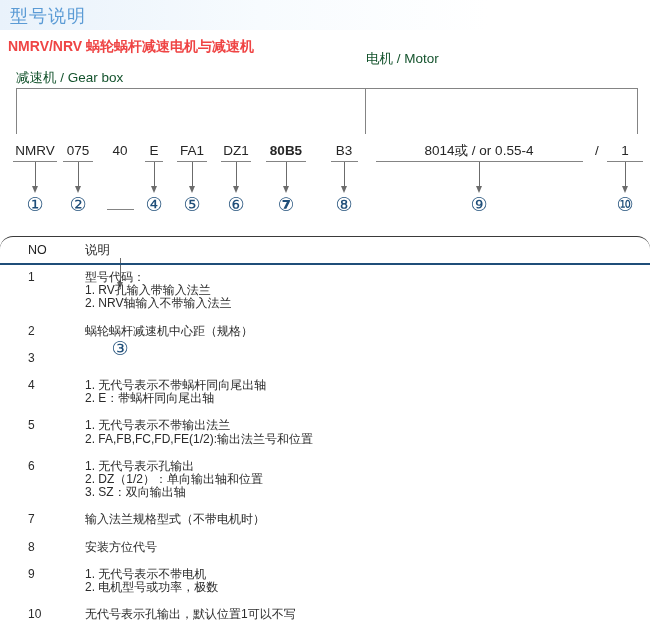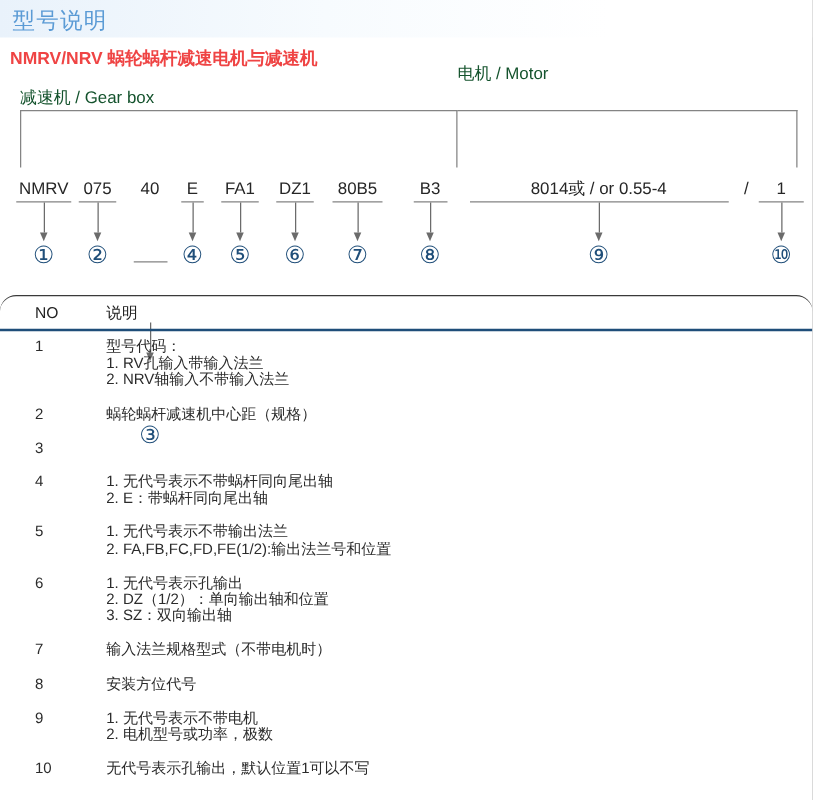--- a/index.html
+++ b/index.html
@@ -106,21 +106,21 @@
       </div>
       <div class="seg" style="left: 221px; width: 30px;">
         <div class="seg-code">DZ1</div>
         <div class="seg-underline"></div>
         <div class="seg-arrow">
           <i class="shaft"></i>
           <i class="head"></i>
         </div>
         <div class="seg-circle">⑥</div>
       </div>
-      <div class="seg" style="left: 266px; width: 40px;">
+      <div class="seg" style="left: 266px; width: 40px; font-weight: bold;">
         <div class="seg-code">80B5</div>
         <div class="seg-underline"></div>
         <div class="seg-arrow">
           <i class="shaft"></i>
           <i class="head"></i>
         </div>
         <div class="seg-circle">⑦</div>
       </div>
       <div class="seg" style="left: 330.5px; width: 27px;">
         <div class="seg-code">B3</div>

